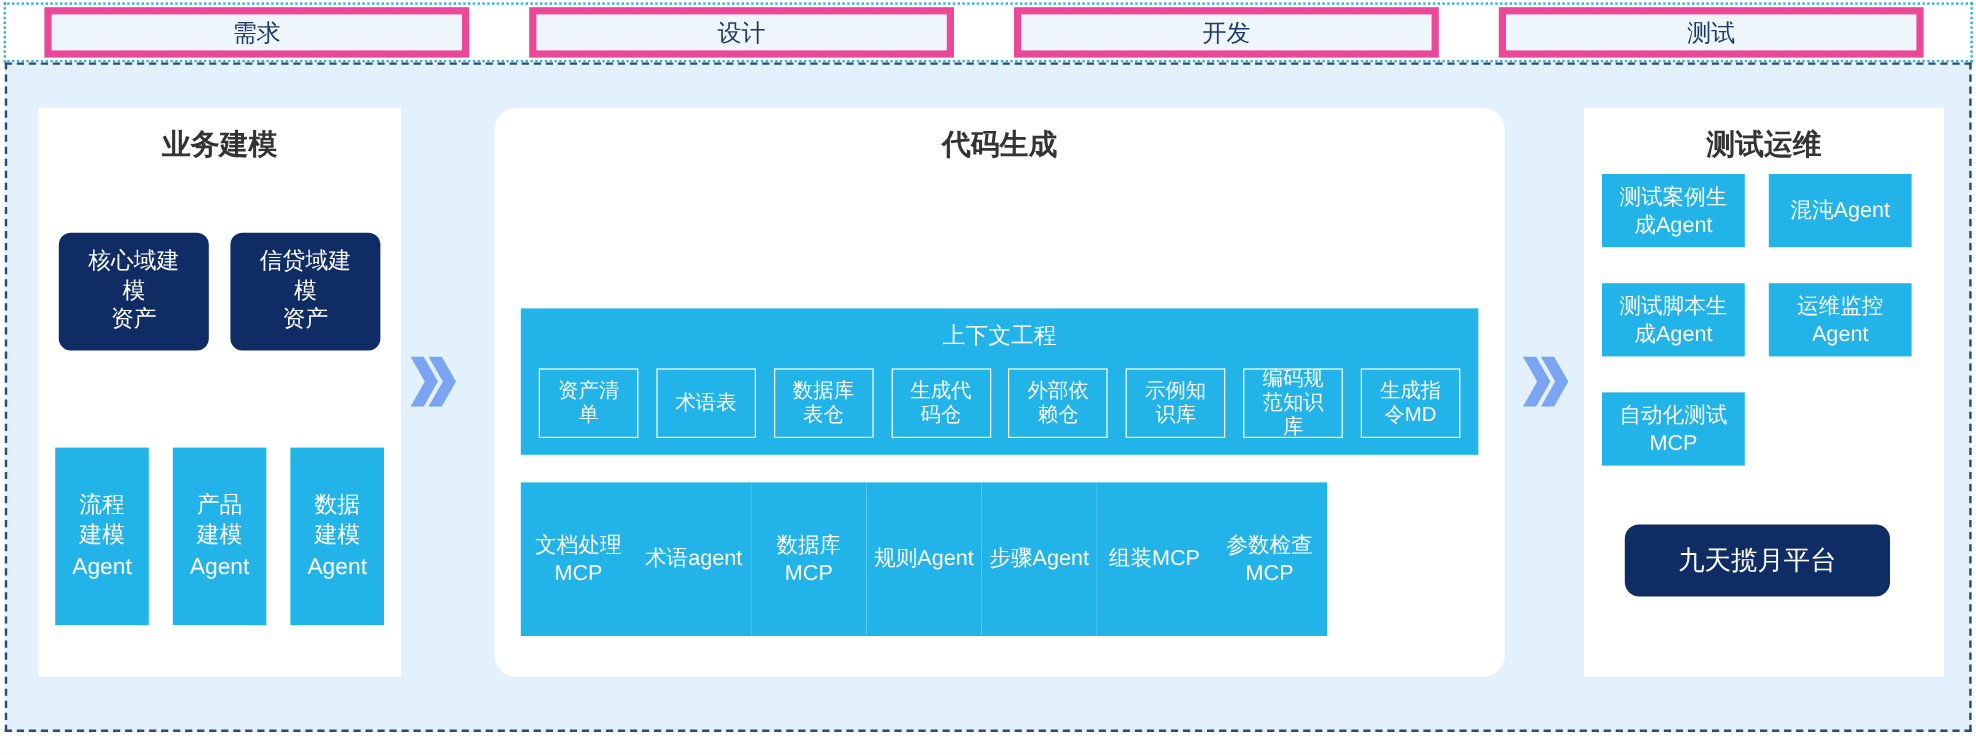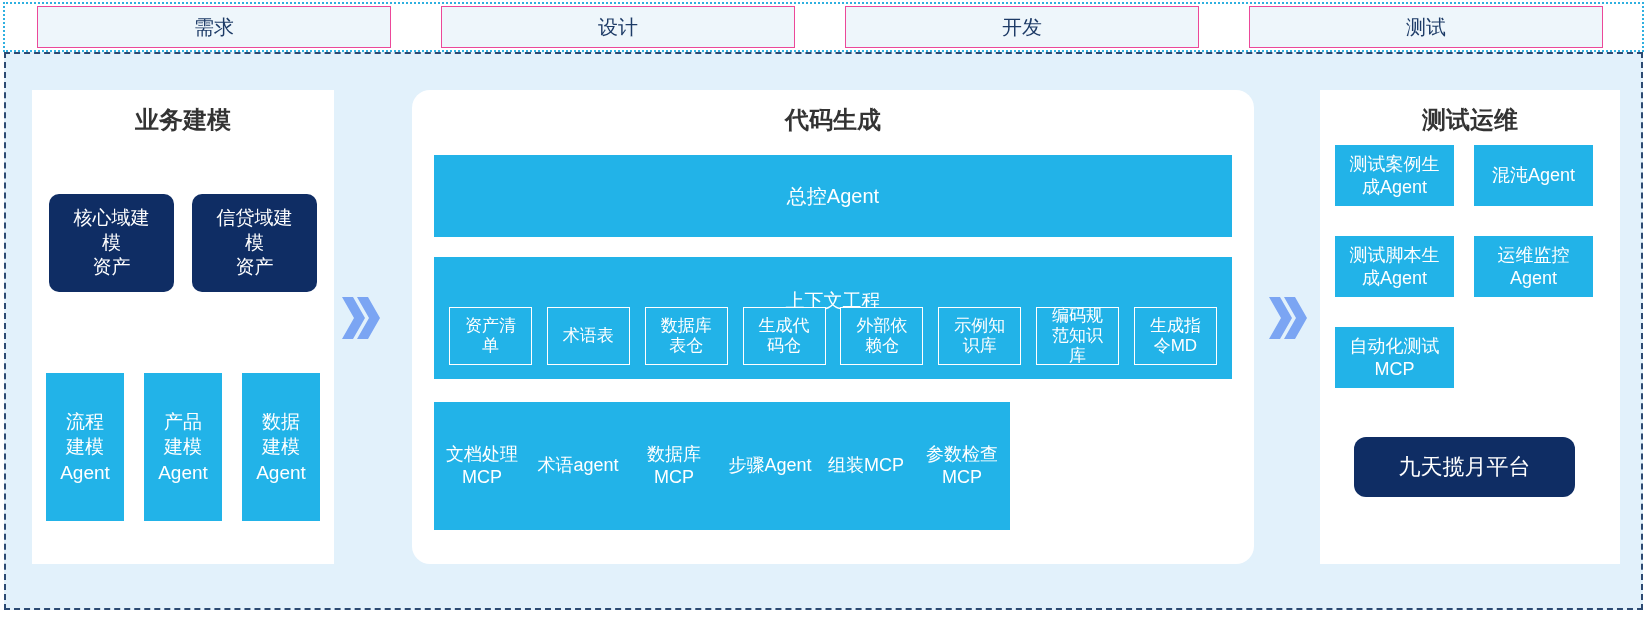--- a/index.html
+++ b/index.html
@@ -10,21 +10,21 @@
   }
   
   .top-strip{
     position:absolute;left:3px;top:2px;width:1641px;height:50px;
     box-sizing:border-box;background:#ffffff;
     border:2px dotted #2fb0e0;
     display:flex;align-items:center;gap:50px;padding-left:32px;
   }
   .phase-box{
     width:354px;height:42px;box-sizing:border-box;
-    background:#eef6fb;border:1px solid #ec4899;
+    background:#eef6fb;border:6px solid #ec4899;
     display:flex;align-items:center;justify-content:center;
     color:#1c3a66;font-size:20px;
   }
   
   .main{
     position:absolute;left:4px;top:52px;width:1639px;height:558px;
     box-sizing:border-box;background:#e2f1fb;
     border:2px dashed #2c4a72;
   }
   .panel{position:absolute;top:36px;height:474px;background:#ffffff;}
@@ -41,21 +41,21 @@
   
   .panel-business{left:26px;width:302px;}
   .dark-row{position:absolute;top:104px;left:0;width:100%;display:flex;justify-content:center;gap:18px;}
   .dark-box{width:125px;height:98px;border-radius:10px;font-size:19px;line-height:1.3;padding:0 24px;}
   .agent-row{position:absolute;top:283px;left:0;width:100%;display:flex;justify-content:center;gap:20px;}
   .agent-box{width:78px;height:148px;font-size:19px;line-height:1.35;}
   
   .panel-codegen{left:406px;width:842px;border-radius:18px;}
   .master-bar{position:absolute;left:22px;top:65px;width:798px;height:82px;font-size:20px;}
   .ctx{position:absolute;left:22px;top:167px;width:798px;height:122px;background:#22b3e8;}
-  .ctx-title{text-align:center;color:#ffffff;font-size:19px;padding-top:10px;margin-top:21px;}
+  .ctx-title{text-align:center;color:#ffffff;font-size:19px;padding-top:10px;}
   .ctx-row{position:absolute;left:15px;right:15px;bottom:14px;display:flex;justify-content:space-between;}
   .ctx-item{width:83px;height:58px;border:1px solid #ffffff;font-size:17px;line-height:1.18;background:#22b3e8;color:#fff;}
   .tools-row{position:absolute;left:22px;top:312px;width:798px;display:flex;}
   .tool-box{width:96px;height:128px;font-size:18px;line-height:1.3;}
   
   .panel-testops{left:1314px;width:300px;}
   .ops-grid{
     position:absolute;left:15px;top:55px;
     display:grid;grid-template-columns:119px 119px;column-gap:20px;row-gap:30px;
   }
@@ -100,21 +100,20 @@
 
   <div class="chevron" style="left:336px;">
     <svg width="38" height="42" viewBox="0 0 38 42">
       <polygon points="0,0 11,0 23,21 11,42 0,42 12,21" fill="#7ba5f3"></polygon>
       <polygon points="15,0 26,0 38,21 26,42 15,42 27,21" fill="#7ba5f3"></polygon>
     </svg>
   </div>
 
   <div class="panel panel-codegen">
     <div class="panel-title">代码生成</div>
-    <div class="cbox cyan master-bar">总控Agent</div>
     <div class="ctx">
       <div class="ctx-title">上下文工程</div>
       <div class="ctx-row">
         <div class="cbox ctx-item">资产清
 单</div>
         <div class="cbox ctx-item">术语表</div>
         <div class="cbox ctx-item">数据库
 表仓</div>
         <div class="cbox ctx-item">生成代
 码仓</div>
@@ -128,20 +127,21 @@
         <div class="cbox ctx-item">生成指
 令MD</div>
       </div>
     </div>
     <div class="tools-row">
       <div class="cbox cyan tool-box">文档处理
 MCP</div>
       <div class="cbox cyan tool-box">术语agent</div>
       <div class="cbox cyan tool-box">数据库
 MCP</div>
+      <div class="cbox cyan tool-box">规则Agent</div>
       <div class="cbox cyan tool-box">步骤Agent</div>
       <div class="cbox cyan tool-box">组装MCP</div>
       <div class="cbox cyan tool-box">参数检查
 MCP</div>
     </div>
   </div>
 
   <div class="chevron" style="left:1263px;">
     <svg width="38" height="42" viewBox="0 0 38 42">
       <polygon points="0,0 11,0 23,21 11,42 0,42 12,21" fill="#7ba5f3"></polygon>

